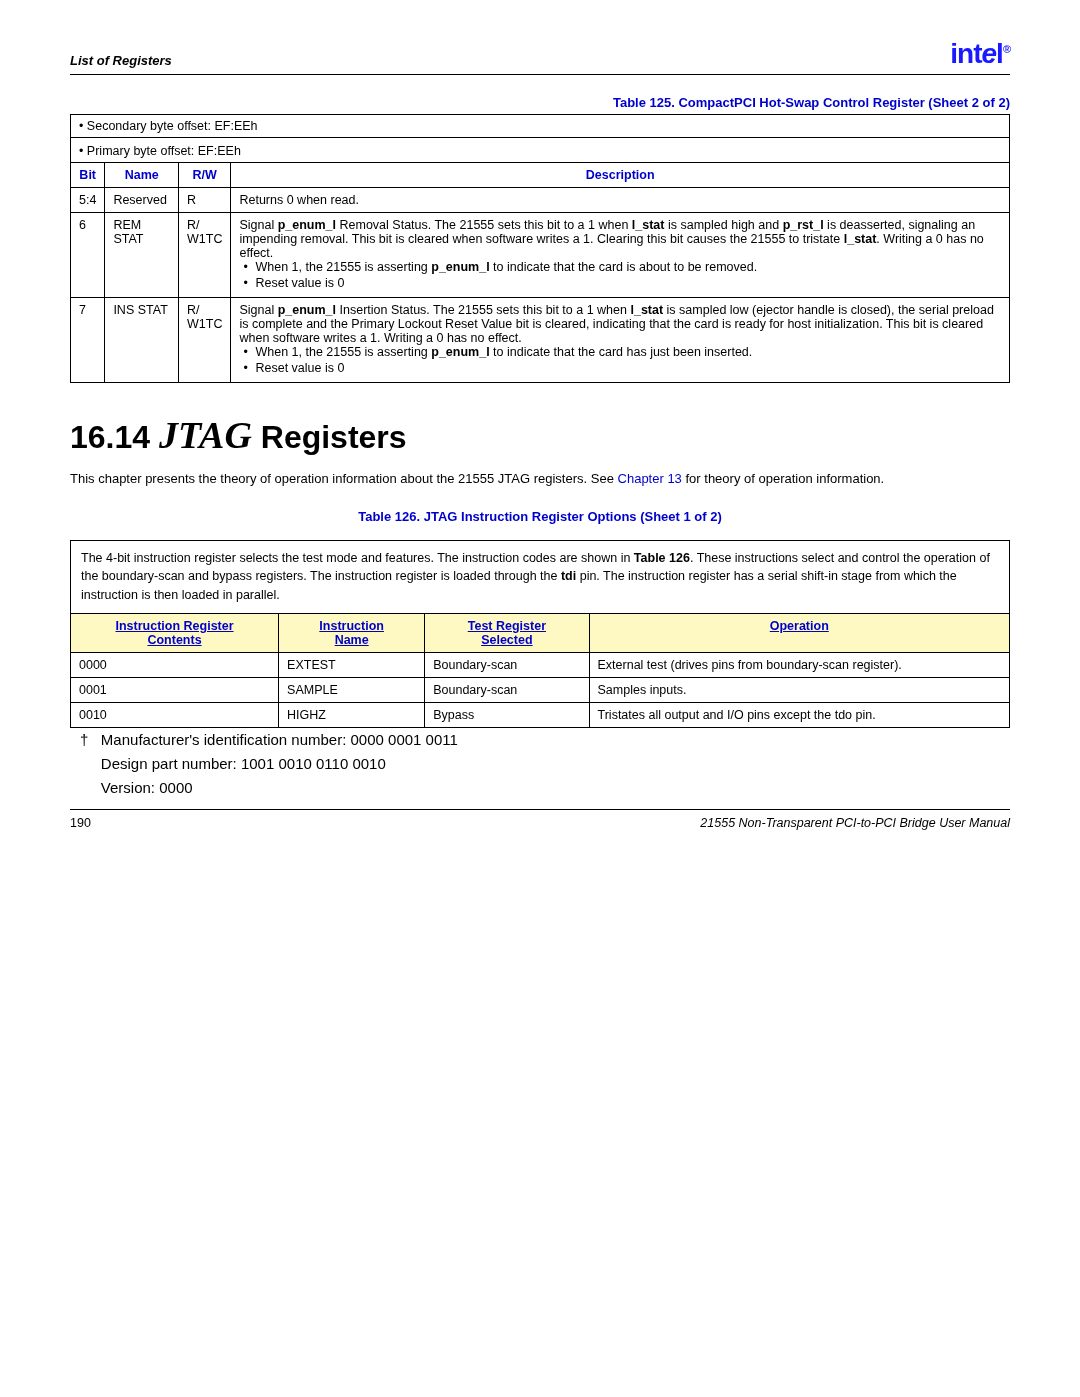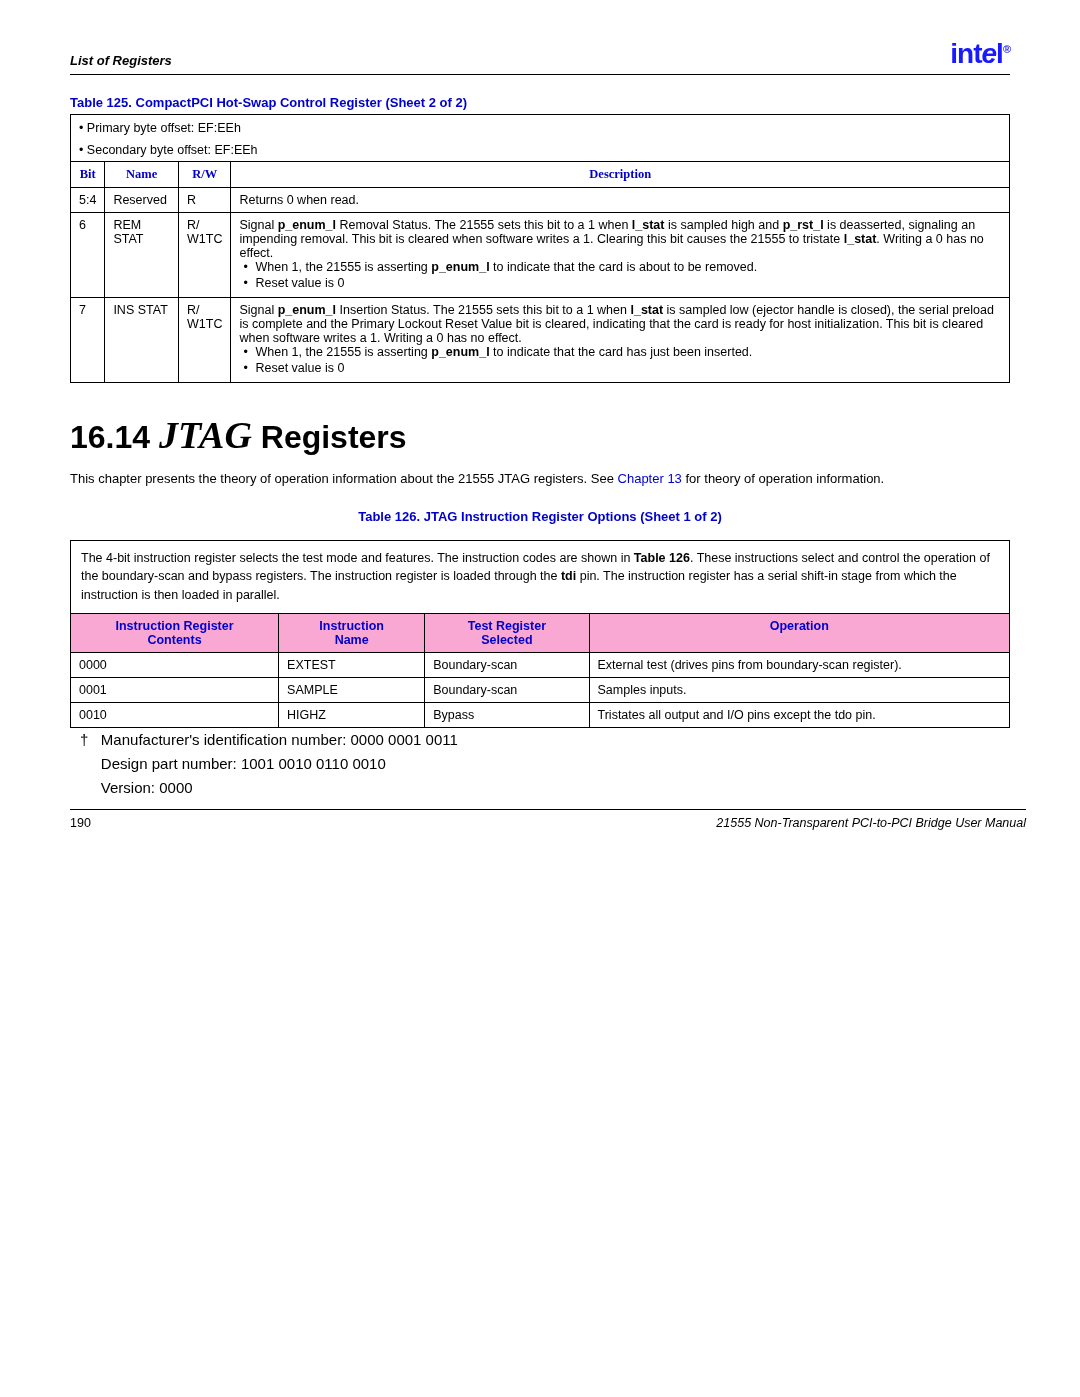--- a/index.html
+++ b/index.html
@@ -37,41 +37,40 @@
       color: #1a1aff;
       letter-spacing: -1px;
       line-height: 1;
     }
 
     
     .table-title {
       font-size: 13px;
       font-weight: bold;
       color: #0000cc;
-      text-align: left;
+      text-align: right;
       margin-bottom: 4px;
     }
     .data-table {
       width: 100%;
       border-collapse: collapse;
       border: 1px solid #000;
       margin-bottom: 24px;
       font-size: 12.5px;
     }
     .data-table td, .data-table th {
       border: 1px solid #000;
       padding: 5px 8px;
       vertical-align: top;
     }
     .data-table th {
       color: #0000cc;
       font-weight: bold;
       background: #fff;
       font-size: 12.5px;
-      font-family: Liberation Serif, serif;
     }
     .data-table .pre-row td {
       border: none;
       border-left: 1px solid #000;
       border-right: 1px solid #000;
       padding: 4px 8px;
     }
     .pre-row-first td {
       border-top: 1px solid #000 !important;
       padding-top: 6px !important;
@@ -129,36 +128,37 @@
       font-size: 12.5px;
     }
     .jtag-table td, .jtag-table th {
       border: 1px solid #000;
       padding: 5px 8px;
       vertical-align: top;
     }
     .jtag-table th {
       color: #0000cc;
       font-weight: bold;
-      background: #f9a8d4;
+      background: #fef9c3;
+      text-decoration: underline;
     }
     .intro-row td {
       border-left: 1px solid #000;
       border-right: 1px solid #000;
       border-bottom: none;
       padding: 8px 10px;
       line-height: 1.5;
     }
 
     
     .page-footer {
       position: absolute;
       bottom: 30px;
       left: 70px;
-      right: 54px;
+      right: 70px;
       display: flex;
       justify-content: space-between;
       align-items: center;
       border-top: 1px solid #000;
       padding-top: 6px;
       font-size: 12.5px;
     }
     .footer-page {
       font-size: 12.5px;
     }
@@ -188,25 +188,25 @@
     <div class="header-title">List of Registers</div>
     <div class="intel-logo">
       int<span style="font-size:28px;font-style:italic;">e</span>l<sup style="font-size:11px;">®</sup>
     </div>
   </div>
 
   <div class="table-title">Table 125. CompactPCI Hot-Swap Control Register (Sheet 2 of 2)</div>
   <table class="data-table">
     <tbody>
 
+      <tr class="pre-row">
+        <td colspan="4" style="border-bottom:1px solid #000;">• Secondary byte offset: EF:EEh</td>
+      </tr>
       <tr class="pre-row pre-row-first">
         <td colspan="4">• Primary byte offset: EF:EEh</td>
-      </tr>
-      <tr class="pre-row">
-        <td colspan="4" style="border-bottom:1px solid #000;">• Secondary byte offset: EF:EEh</td>
       </tr>
 
       <tr>
         <th>Bit</th>
         <th>Name</th>
         <th>R/W</th>
         <th>Description</th>
       </tr>
 
       <tr>

